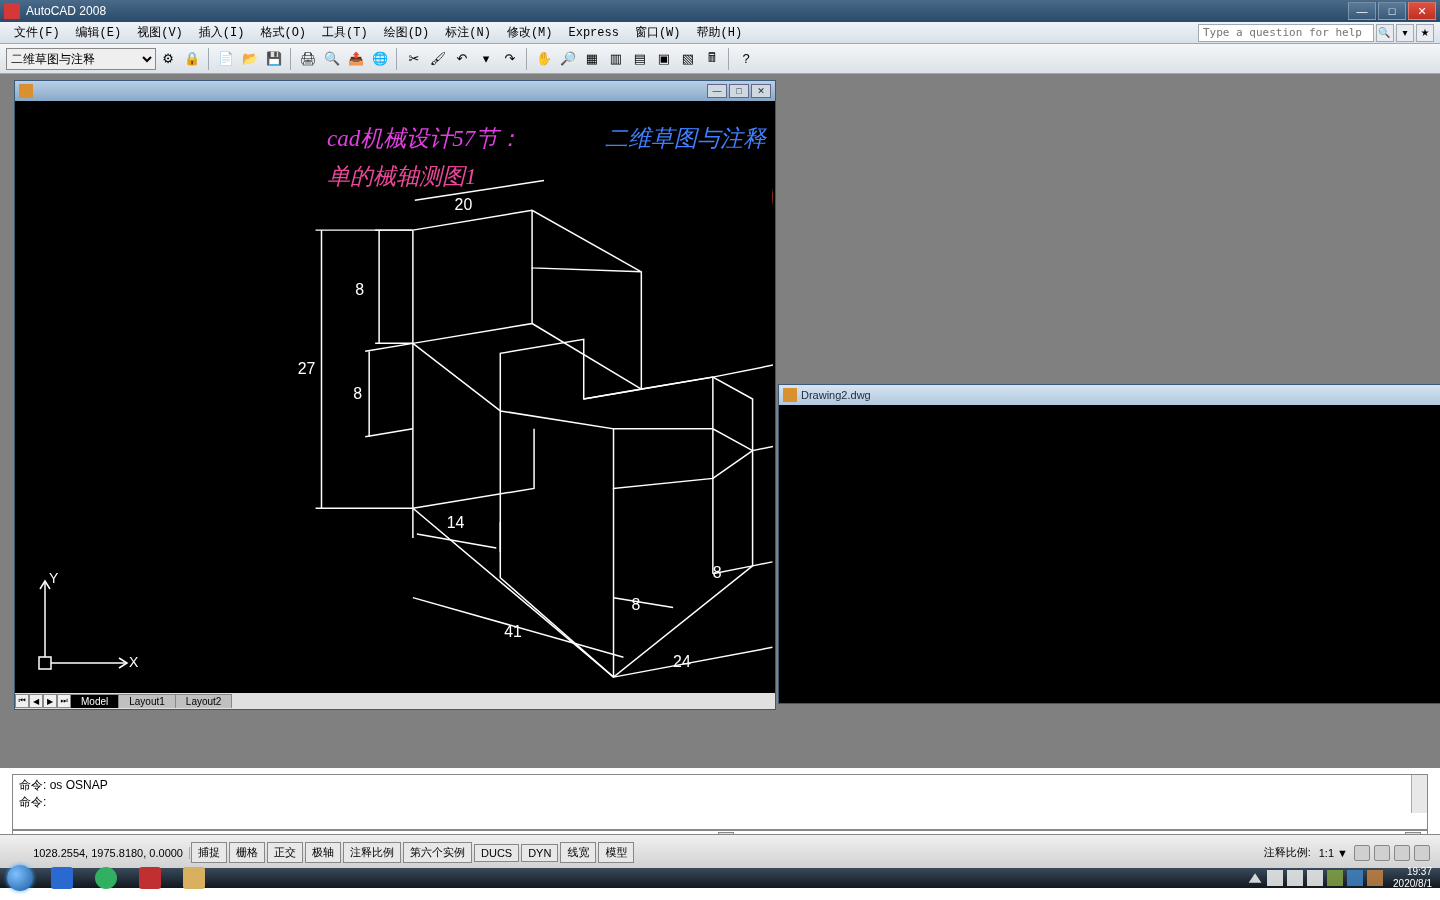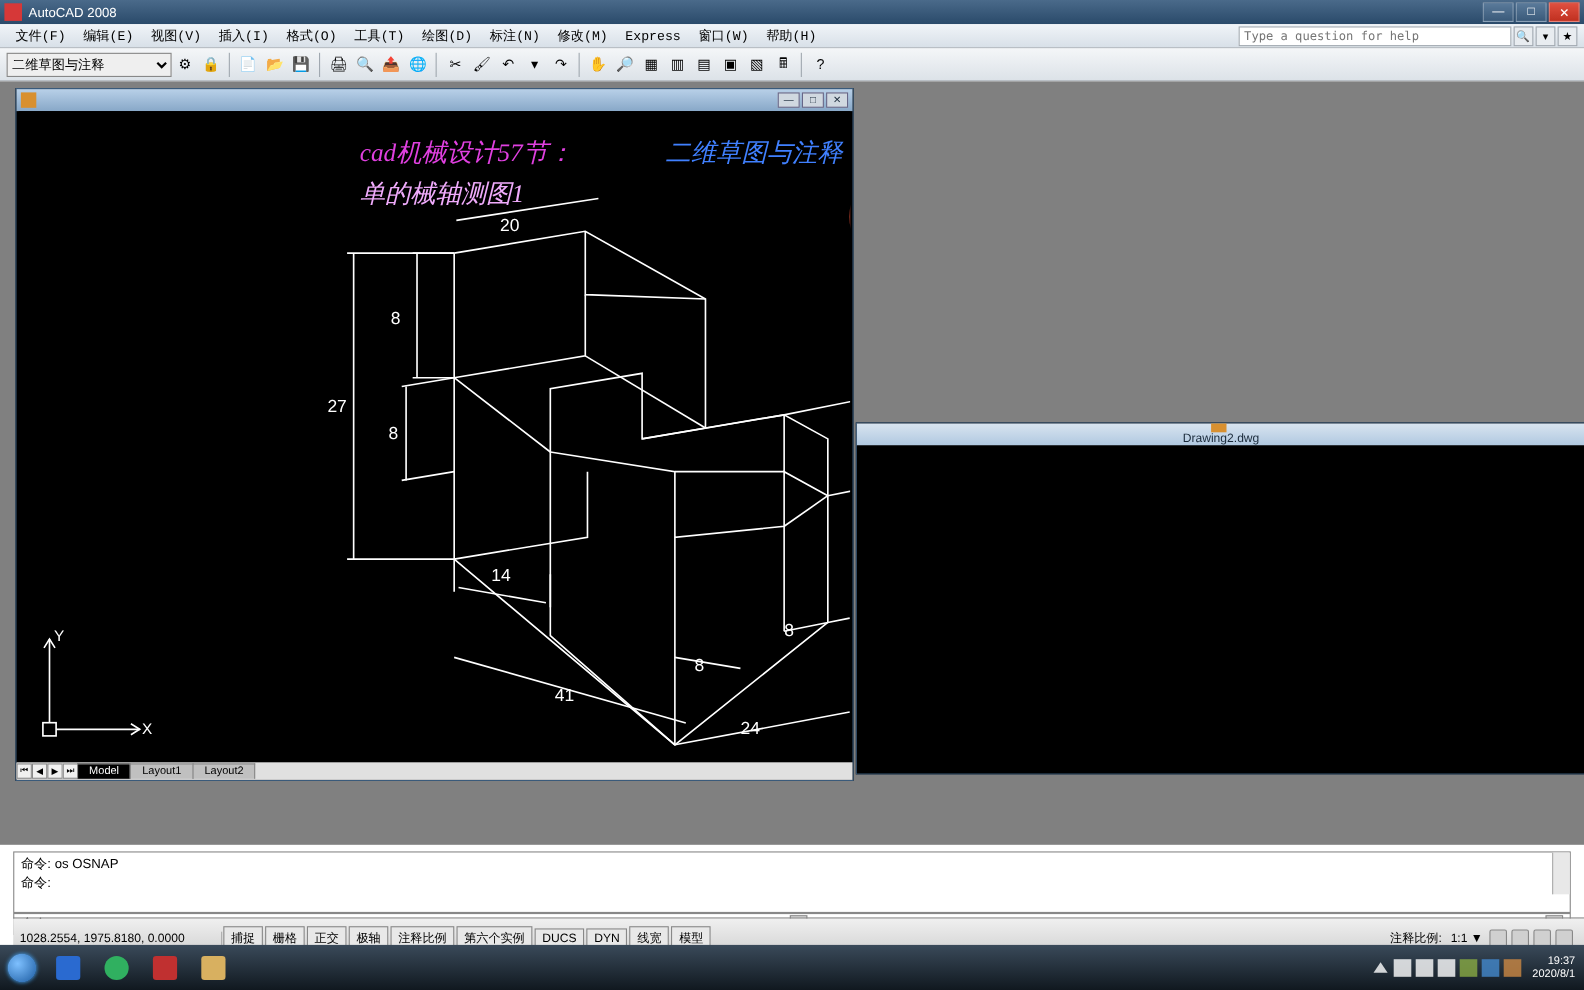--- a/index.html
+++ b/index.html
@@ -10,21 +10,21 @@
 .titlebar .icon-app { width:16px; height:16px; background:#d63838; margin-right:6px; display:inline-block; }
 .titlebar .spacer { flex:1; }
 .winbtns { display:flex; }
 .winbtn { width:28px; height:18px; margin-left:2px; display:flex; align-items:center; justify-content:center; font-size:11px; color:#fff; border:1px solid rgba(255,255,255,.3); background:linear-gradient(#5a7a9a,#3a5a7a); cursor:pointer; }
 .winbtn.close { background:linear-gradient(#e05040,#c03020); }
 
 
 .menubar { height:22px; background:linear-gradient(#f0f4f8,#d8e0e8); border-bottom:1px solid #a0a8b0; display:flex; align-items:center; padding:0 6px; font-size:12px; }
 .menubar .mitem { padding:2px 8px; cursor:pointer;font-family:Liberation Mono, monospace; }
 .menubar .helpbox { margin-left:auto; display:flex; align-items:center; }
-.menubar input.help { width:248px; height:18px; font-family:monospace; font-size:11px; color:#888; border:1px solid #a0a8b0; padding:0 4px; background:#fff; }
+.menubar input.help { width:176px; height:18px; font-family:monospace; font-size:11px; color:#888; border:1px solid #a0a8b0; padding:0 4px; background:#fff; }
 .menubar .srch { width:18px; height:18px; margin-left:2px; display:flex; align-items:center; justify-content:center; border:1px solid #a0a8b0; background:#e8ecf0; font-size:10px; }
 
 
 .toolbar { height:30px; background:linear-gradient(#f4f6f8,#dce2e8); border-bottom:1px solid #a0a8b0; display:flex; align-items:center; padding:0 6px; }
 .toolbar select { height:22px; font-size:12px; width:150px; border:1px solid #888; }
 .tbtn { width:22px; height:22px; margin:0 1px; border:1px solid transparent; display:flex; align-items:center; justify-content:center; font-size:13px; cursor:pointer; }
 .tsep { width:2px; height:22px; border-left:1px solid #a0a8b0; margin:0 4px; }
 
 
 .mdi { position:absolute; top:74px; left:0; right:0; bottom:132px; background:#808080; }
@@ -37,53 +37,53 @@
 .dwtitle .spacer { flex:1; }
 .dwbtn { width:20px; height:14px; margin-left:2px; border:1px solid #668; background:#d0d8e0; font-size:9px; display:flex; align-items:center; justify-content:center; cursor:pointer; }
 .canvas { position:absolute; top:20px; left:2px; right:2px; bottom:16px; background:#000; overflow:hidden; }
 .tabs { position:absolute; bottom:0; left:0; right:0; height:16px; background:#e0e0e0; display:flex; align-items:center; font-size:10px; }
 .tabnav { width:14px; height:14px; border:1px solid #888; background:#f0f0f0; display:flex; align-items:center; justify-content:center; font-size:8px; cursor:pointer; }
 .tab { padding:1px 10px; background:#c0c0c0; border:1px solid #888; border-bottom:none; margin-left:-1px; cursor:pointer; }
 .tab.active { background:#000; color:#fff; }
 
 
 .dw2 { left:778px; top:310px; right:-2px; width:auto; height:320px; }
-.dw2 .dwtitle { background:linear-gradient(#d8e4f0,#b0c8e0);flex-direction:column; }
+.dw2 .dwtitle { background:linear-gradient(#d8e4f0,#b0c8e0); }
 .dw2 .canvas2 { position:absolute; top:20px; left:0; right:0; bottom:0; background:#000; }
 
 
 .title-text { position:absolute; font-family:"SimSun",serif; font-size:23px; font-style:italic; }
 .tt1 { color:#e040e0; left:310px; top:22px; }
 .tt2 { color:#4080ff; left:588px; top:22px; }
-.tt3 { color:#f0abfc; left:310px; top:60px; }
+.tt3 { color:#ec4899; left:310px; top:60px; }
 .cursor-highlight { position:absolute; width:76px; height:76px; border-radius:50%; background:#8a3020; left:755px; top:58px; }
 
 svg.iso { position:absolute; left:0; top:0; width:100%; height:100%; }
 .iso line, .iso polyline, .iso path { stroke:#fff; stroke-width:1.5; fill:none; }
 .iso text { fill:#fff; font-size:16px; font-family:sans-serif; }
 .iso .dim { stroke-width:1; }
 
 .ucs { position:absolute; left:12px; bottom:14px; }
 
 
 .cmdpanel { position:absolute; left:12px; right:12px; bottom:70px; height:56px; background:#fff; border:1px solid #888; font-family:"SimSun",monospace; font-size:12px; padding:2px 6px; }
 .cmdscroll { position:absolute; right:0; top:0; width:16px; height:38px; background:#e8e8e8; border-left:1px solid #aaa; }
 .cmdinput { position:absolute; left:12px; right:12px; bottom:50px; height:20px; background:#fff; border:1px solid #888; font-family:"SimSun",monospace; font-size:12px; padding:2px 6px; display:flex; align-items:center; }
 .cmdinput .tri { margin-left:auto; width:16px; height:16px; border:1px solid #888; background:#e0e0e0; font-size:9px; display:flex; align-items:center; justify-content:center; }
 
 
-.statusbar { position:absolute; left:12px; right:0; bottom:30px; height:36px; background:linear-gradient(#f0f0f0,#d0d0d0); border-top:1px solid #888; display:flex; align-items:center; font-size:11px; }
+.statusbar { position:absolute; left:0; right:0; bottom:30px; height:36px; background:linear-gradient(#f0f0f0,#d0d0d0); border-top:1px solid #888; display:flex; align-items:center; font-size:11px;text-align:right; }
 .coords { width:190px; padding:0 6px; border-right:1px solid #aaa; }
 .stog { padding:2px 6px; border:1px solid #888; margin:0 1px; background:#e8e8e8; cursor:pointer; font-size:11px; }
 .statusbar .rside { margin-left:auto; display:flex; align-items:center; padding-right:8px; }
 .rside .lbl { margin:0 4px; }
 .ricon { width:16px; height:16px; margin:0 2px; background:#d0d0d0; border:1px solid #888; border-radius:2px; }
 
 
-.taskbar { position:absolute; left:0; right:0; bottom:0; height:41px; background:linear-gradient(#3a4a5a,#10181f); display:flex; align-items:center; }
+.taskbar { position:absolute; left:0; right:0; bottom:12px; height:20px; background:linear-gradient(#3a4a5a,#10181f); display:flex; align-items:center; }
 .startbtn { width:40px; height:30px; display:flex; align-items:center; justify-content:center; }
 .orb { width:26px; height:26px; border-radius:50%; background:radial-gradient(circle at 35% 35%,#7ec0ff,#1a5aa0); box-shadow:0 0 4px #4af; }
 .tbicon { width:40px; height:28px; margin:0 2px; display:flex; align-items:center; justify-content:center; border-radius:2px; }
 .tbicon .inner { width:22px; height:22px; border-radius:3px; }
 .tray { margin-left:auto; display:flex; align-items:center; color:#fff; font-size:10px; padding-right:8px; }
 .tray .ticon { width:16px; height:16px; margin:0 2px; opacity:.8; }
 .clock { text-align:right; margin-left:8px; line-height:12px; }
 </style>
 </head>
 <body>

